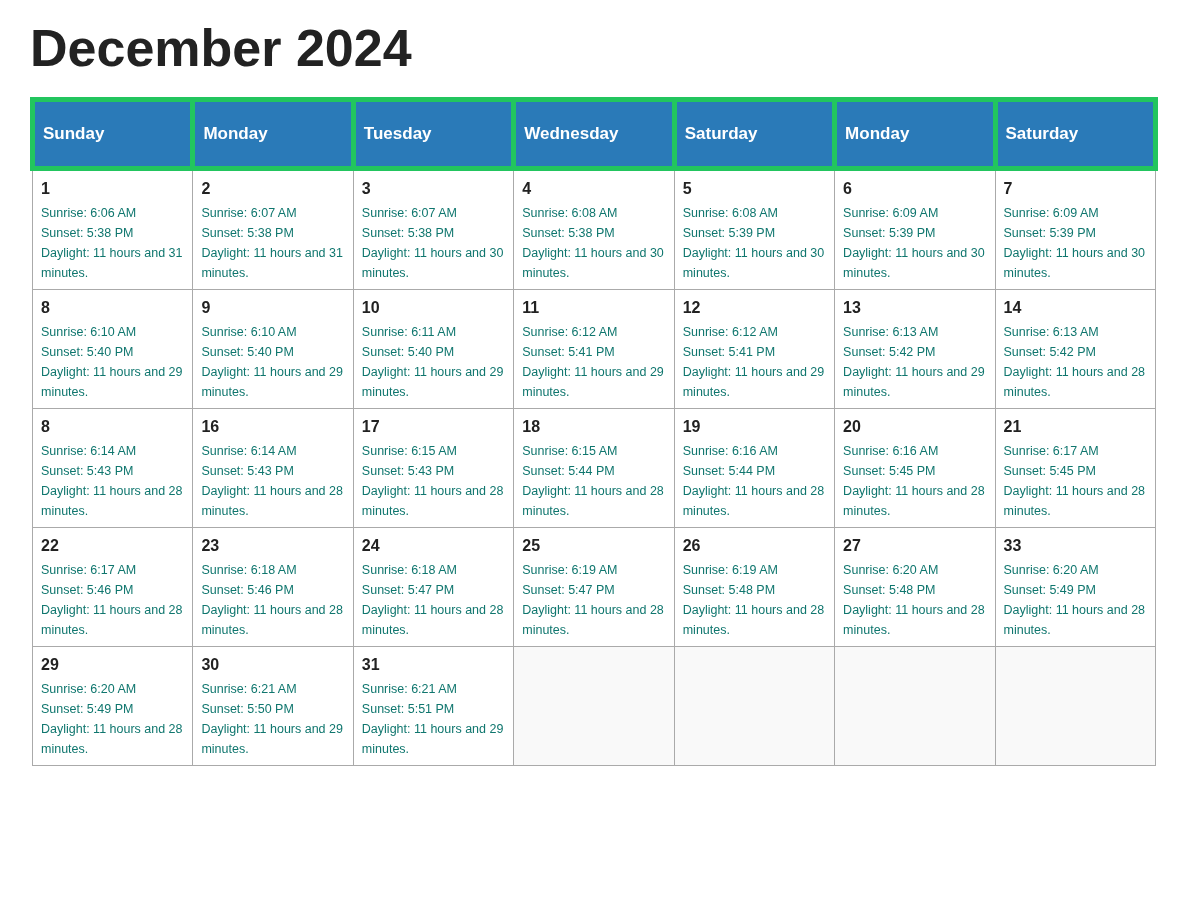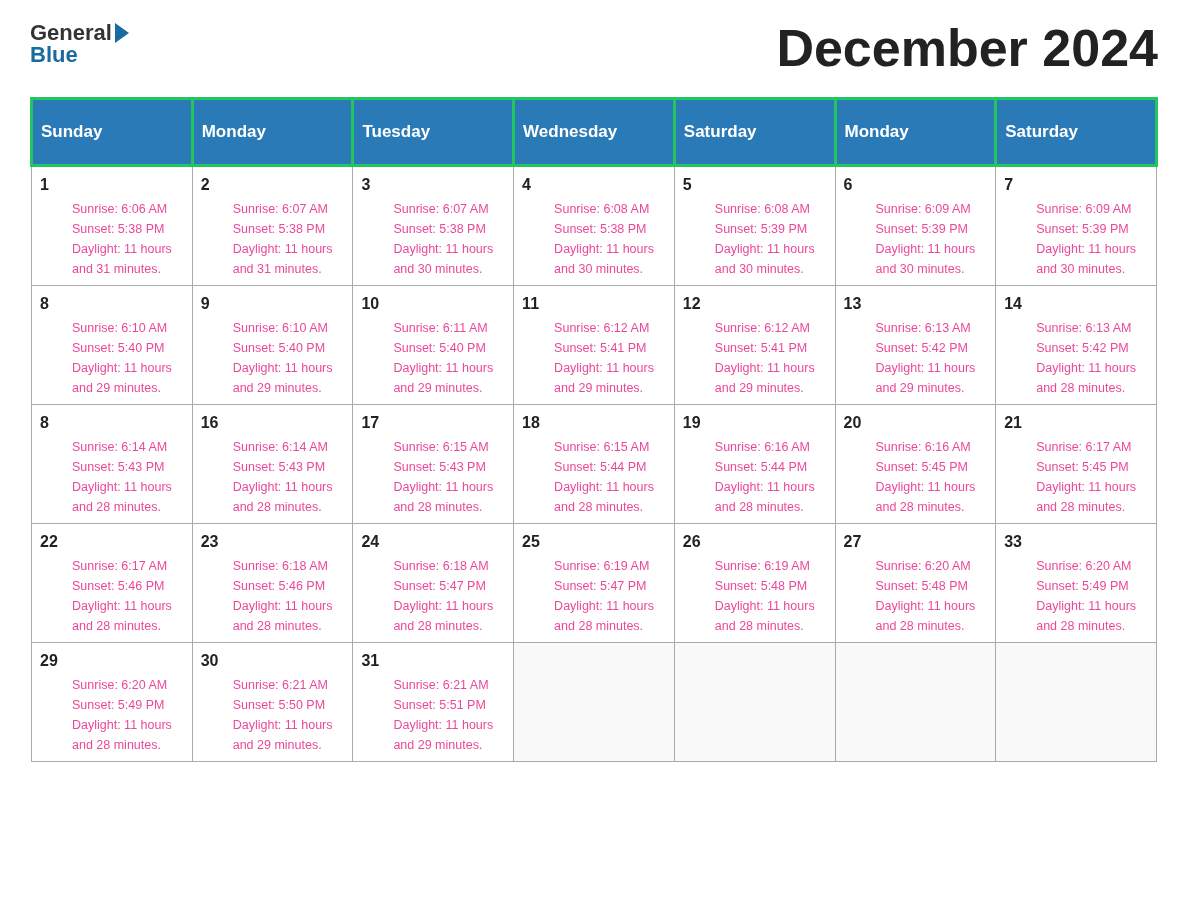--- a/index.html
+++ b/index.html
@@ -63,59 +63,51 @@
       border-collapse: collapse;
       border: 1px solid #999;
     }
     .calendar th {
       background-color: #2a7ab8;
       color: #ffffff;
       font-size: 17px;
       font-weight: bold;
       padding: 22px 8px;
       text-align: left;
-      border: 3px solid #22c55e;
+      border: 5px solid #22c55e;
     }
     .calendar td {
       vertical-align: top;
       padding: 6px 8px;
       border: 1px solid #aaa;
       width: 14.28%;
       min-height: 100px;
       font-size: 12.5px;
       line-height: 1.5;
     }
     .day-num {
       font-size: 16px;
       font-weight: bold;
       color: #222;
       display: block;
       margin-bottom: 2px;
     }
     .day-info {
-      color: #ec4899;
+      color: #0f766e;
       font-size: 12.5px;
       line-height: 1.6;
-      margin-left: 32px;
     }
     .empty-cell {
       background: #f9f9f9;
     }
   </style>
 </head>
 <body>
 
 <div class="header">
-  <div class="logo">
-    <div class="logo-top">
-      <span class="logo-general">General</span>
-      <div class="logo-arrow"></div>
-    </div>
-    <span class="logo-blue">Blue</span>
-  </div>
   <div class="title-section">
     <div class="month-title">December 2024</div>
   </div>
 </div>
 
 <table class="calendar">
   <thead>
     <tr>
     <th>Sunday</th>
         <th>Monday</th>

